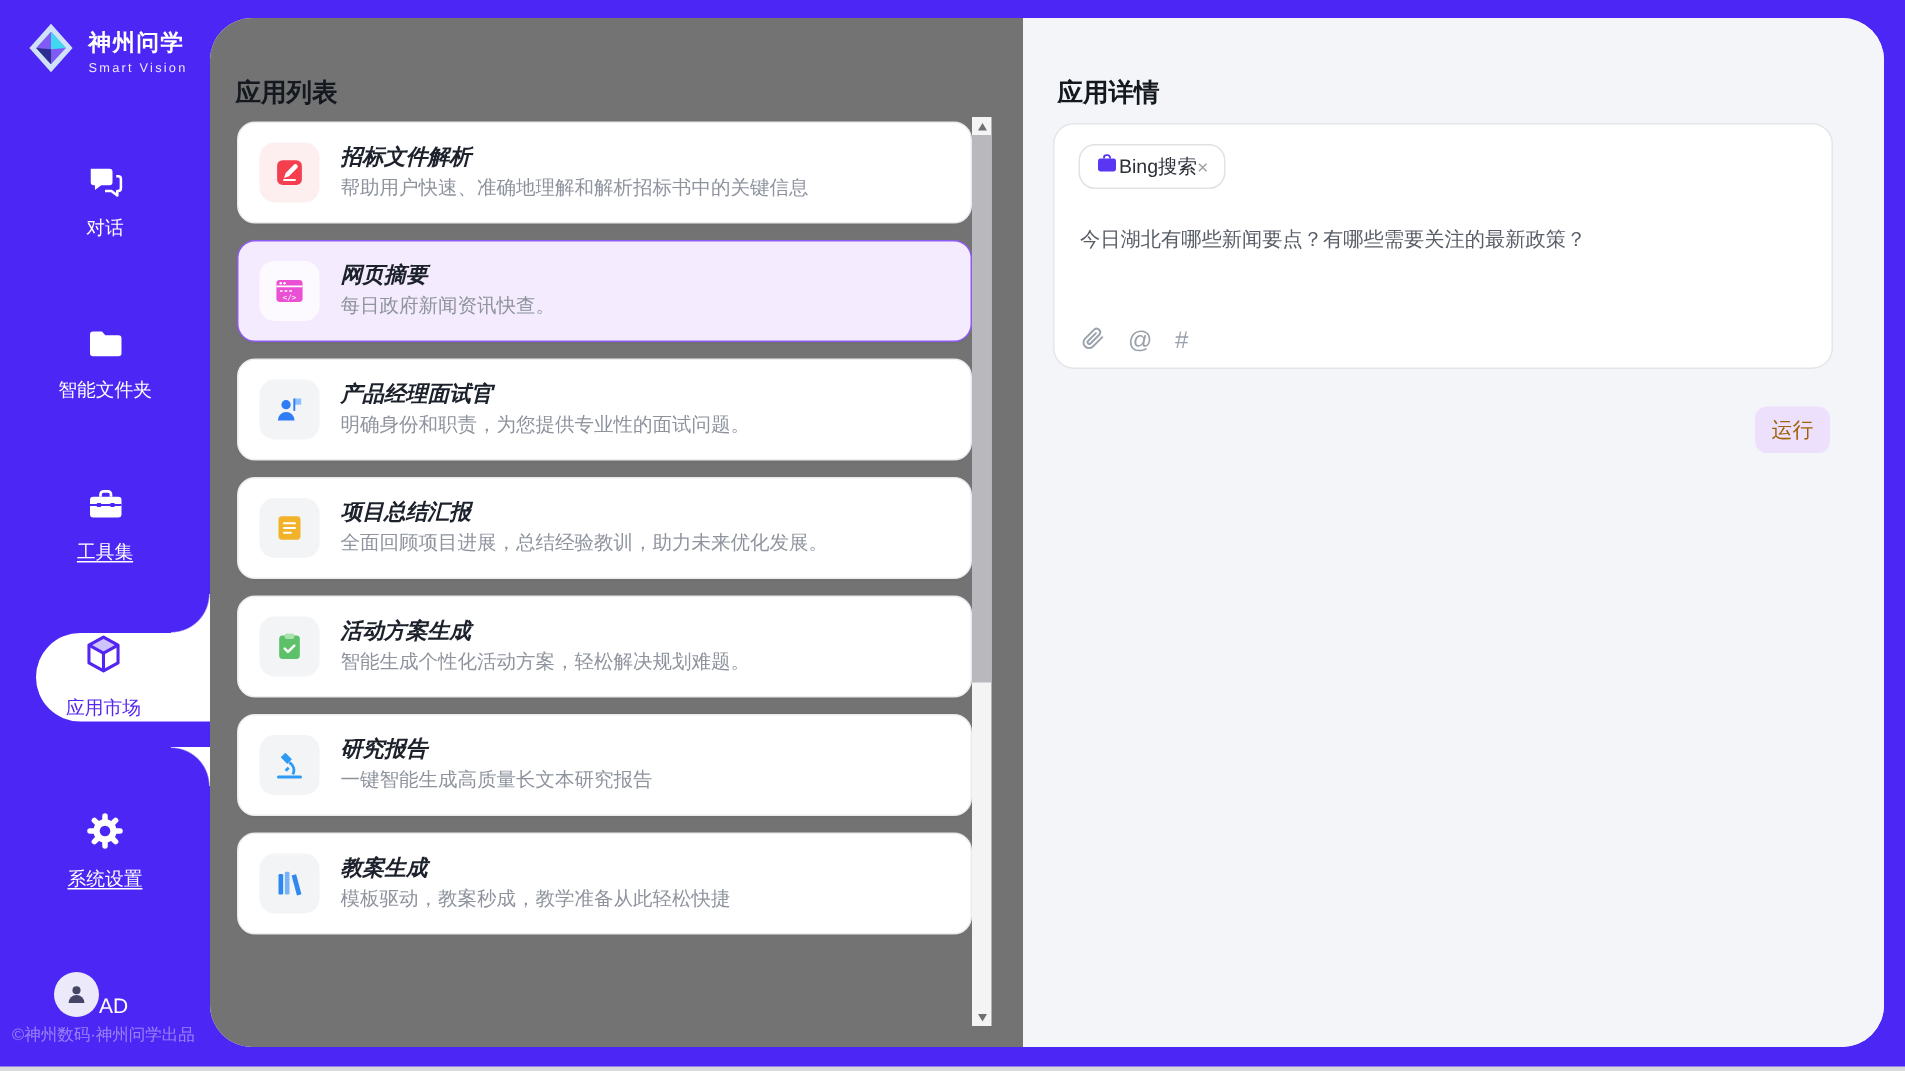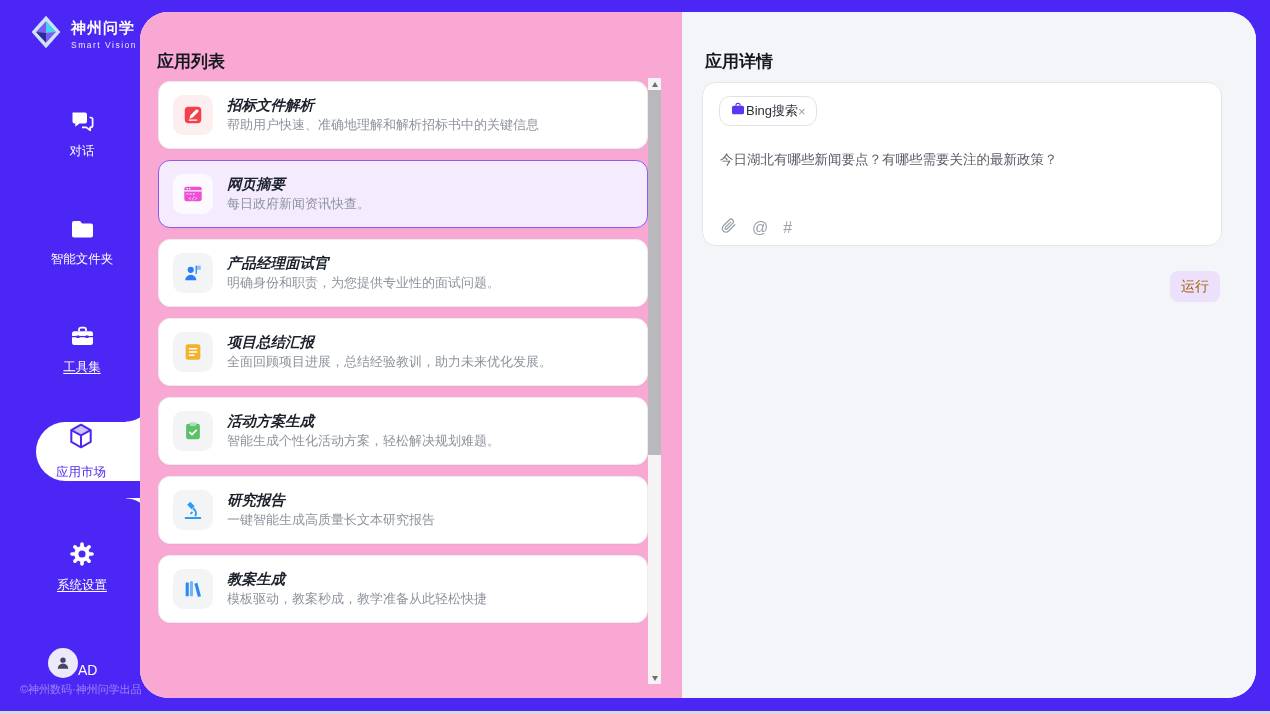--- a/index.html
+++ b/index.html
@@ -6,21 +6,21 @@
   :root{
     --purple:#4c26f4;
     --accent:#5226f0;
   }
   html,body{ width:1270px; height:714px; overflow:hidden; }
   body{ font-family:"Liberation Sans","DejaVu Sans",sans-serif; background:#fff; }
   .stage{ position:relative; width:1270px; height:714px; background:var(--purple); overflow:hidden; }
   .bottom-edge{ position:absolute; left:0; bottom:0; width:100%; height:3px; background:#d8d9dd; }
 
   
-  .sidebar{ position:absolute; left:12px; top:0; width:140px; height:714px; color:#fff; }
+  .sidebar{ position:absolute; left:0; top:0; width:140px; height:714px; color:#fff; }
   .brand{ position:absolute; top:12px; left:16px; display:flex; align-items:center; gap:7px; }
   .brand-name{ font-size:15px; font-weight:bold; letter-spacing:1px; }
   .brand-sub{ font-size:8.5px; letter-spacing:1.5px; color:rgba(255,255,255,.9); margin-top:2px; }
   .nav-item{ position:absolute; left:0; width:140px; text-align:center; cursor:pointer; }
   .nav-label{ font-size:12.5px; margin-top:5px; color:#fff; }
   .nav-label.u{ text-decoration:underline; text-underline-offset:2px; }
   .nav-chat{ top:108px; } .nav-folder{ top:216px; } .nav-toolbox{ top:324px; } .nav-gear{ top:540px; }
 
   .nav-selected{ position:absolute; top:422px; left:24px; width:116px; height:59px; background:#fff;
     border-radius:38px 0 0 38px; display:flex; flex-direction:column; align-items:center; justify-content:space-between;
@@ -31,21 +31,21 @@
   .notch-bottom{ top:498px; background:radial-gradient(circle 26px at 0 100%, var(--purple) 25px, #fff 26px); }
 
   .user-row{ position:absolute; top:648px; left:36px; display:flex; align-items:flex-end; cursor:pointer; }
   .avatar{ width:30px; height:30px; border-radius:50%; background:#ece9fb; display:flex; align-items:center; justify-content:center; }
   .user-name{ font-size:14px; color:#fff; }
   .side-footer{ position:absolute; top:682px; left:8px; font-size:11px; color:rgba(255,255,255,.42); white-space:nowrap; }
 
   
   .panel{ position:absolute; left:140px; top:12px; width:1116px; height:686px; background:#fff;
     border-radius:28px; overflow:hidden; display:flex; }
-  .list-pane{ position:relative; width:542px; height:100%; background:#f9a8d4; flex:none; }
+  .list-pane{ position:relative; width:542px; height:100%; background:#737373; flex:none; }
   .pane-title{ position:absolute; top:38px; left:17px; font-size:17px; font-weight:bold; color:#14181f; }
   .cards{ position:absolute; top:69px; left:18px; width:490px; }
   .card{ position:relative; height:68px; margin-bottom:11px; background:#fff; border:1px solid #ececf0;
     border-radius:12px; display:flex; align-items:center; padding:0 14px; gap:14px; cursor:pointer;
     box-shadow:0 1px 2px rgba(0,0,0,.03); }
   .card.selected{ background:#f4ecfe; border:1px solid #8e5bf2; }
   .app-ic{ width:40px; height:40px; border-radius:10px; background:#f3f4f6; flex:none;
     display:flex; align-items:center; justify-content:center; }
   .app-ic.pink{ background:#fdeff0; }
   .card.selected .app-ic{ background:#fdfaff; }

